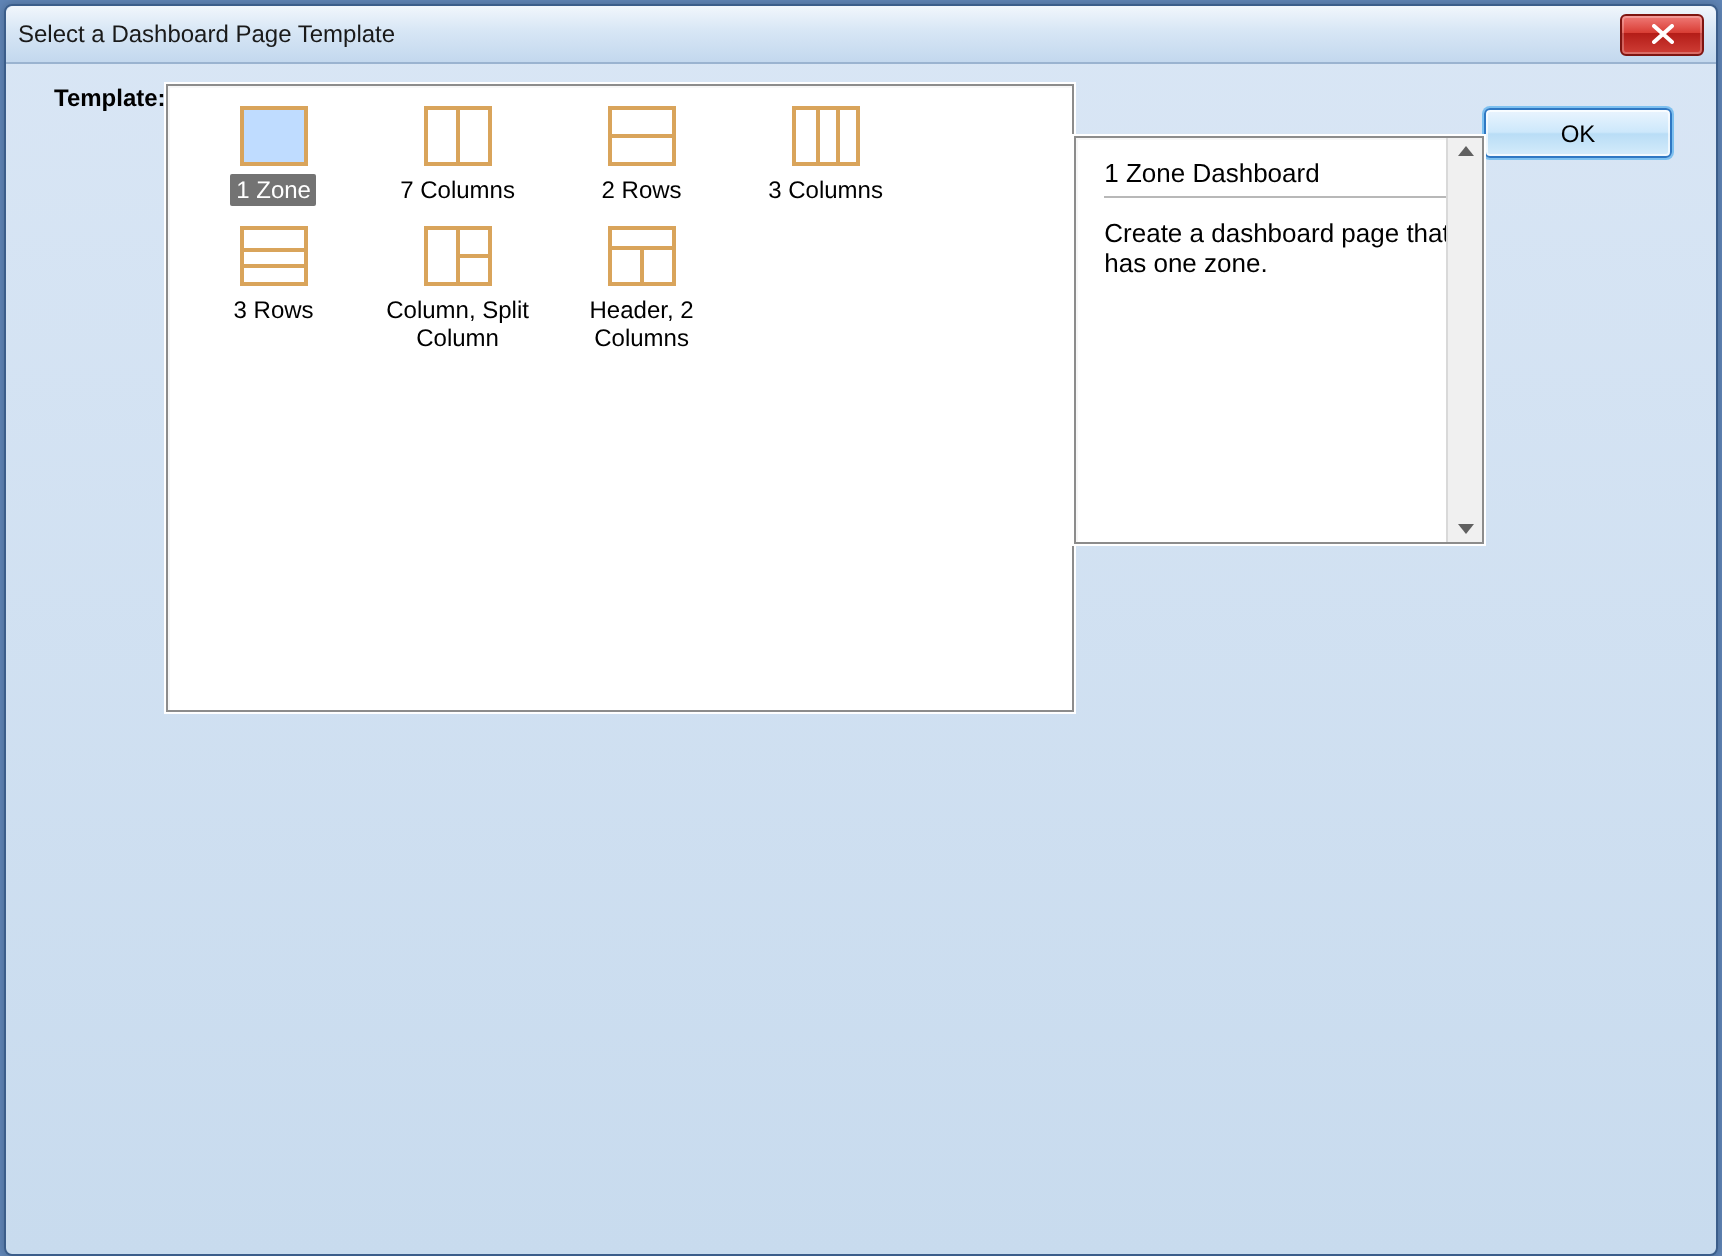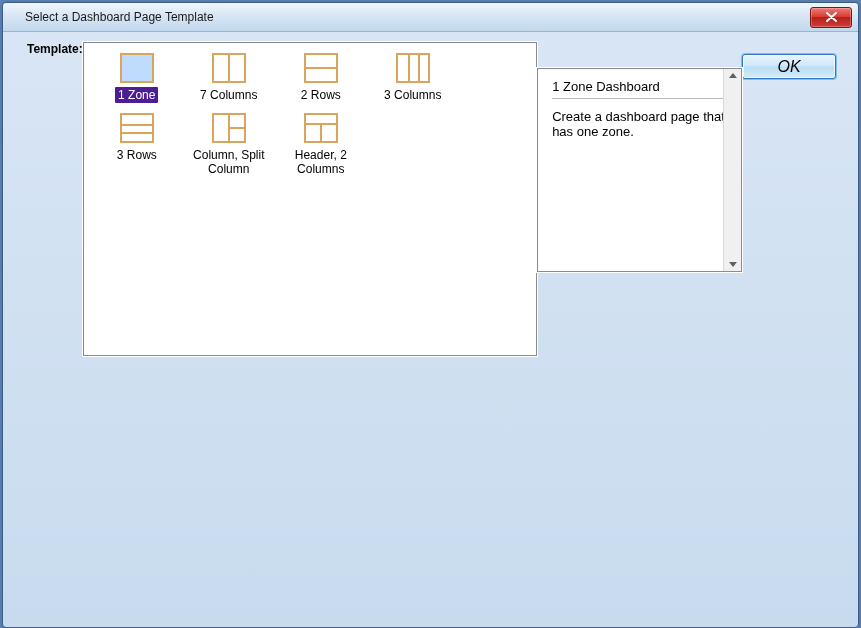--- a/index.html
+++ b/index.html
@@ -18,21 +18,21 @@
 
   
   .titlebar{
     height:28px;
     background:linear-gradient(to bottom,#f1f6fc 0%,#d7e6f5 45%,#c3d8ee 100%);
     border-bottom:1px solid #9ab3d0;
     display:flex;align-items:center;
     padding:0 6px;
     border-top-left-radius:4px;border-top-right-radius:4px;
   }
-  .titlebar .title{font-size:12px;color:#1a1a1a;margin-left:16px;}
+  .titlebar .title{font-size:12px;color:#1a1a1a;}
   .titlebar .spacer{flex:1;}
   .close-btn{
     width:40px;height:19px;
     border-radius:3px;
     background:linear-gradient(to bottom,#f07b78 0%,#d83c33 45%,#b41d18 46%,#cf3e36 100%);
     border:1px solid #7e1511;
     display:flex;align-items:center;justify-content:center;
     color:#fff;
     box-shadow:inset 0 0 0 1px rgba(255,255,255,.25);
   }
@@ -66,21 +66,21 @@
     cursor:default;
   }
   .tile .thumb{
     width:30px;height:26px;
     border:2px solid #d9a45b;
     background:#fff;
     display:block;
   }
   .tile .thumb.fill{background:#bfdcff;}
   .tile .label{margin-top:4px;font-size:12px;line-height:14px;padding:1px 3px;border-radius:1px;}
-  .tile.selected .label{background:#4c1d95;color:#fff;}
+  .tile.selected .label{background:#737373;color:#fff;}
 
   
   .thumb .h,.thumb .v{position:absolute;background:#d9a45b;}
   .thumb{position:relative;}
   .thumb .v{top:0;bottom:0;width:2px;}
   .thumb .h{left:0;right:0;height:2px;}
 
   .desc-panel{
     margin-top:26px;
     height:164px;
@@ -95,24 +95,23 @@
 
   .button-row{
     display:flex;justify-content:flex-end;gap:10px;
     margin-top:12px;
   }
   .btn{
     width:92px;height:23px;
     border:1px solid #707070;
     border-radius:3px;
     background:linear-gradient(to bottom,#f5f5f5 0%,#e3e3e3 100%);
-    font-size:16px;
+    font-size:12px;
     display:flex;align-items:center;justify-content:center;
     box-shadow:inset 0 0 0 1px rgba(255,255,255,.7);
-    font-style:italic;
   }
   .btn.primary{
     border:1px solid #2f78c3;
     background:linear-gradient(to bottom,#eaf4fe 0%,#cde8fb 48%,#b9ddf6 52%,#d5ecfb 100%);
     box-shadow:0 0 0 1px #7cc0f0, inset 0 0 0 1px rgba(255,255,255,.7);
   }
 
   
   .scroll-affordance{
     position:absolute;right:0;top:0;bottom:0;width:17px;

